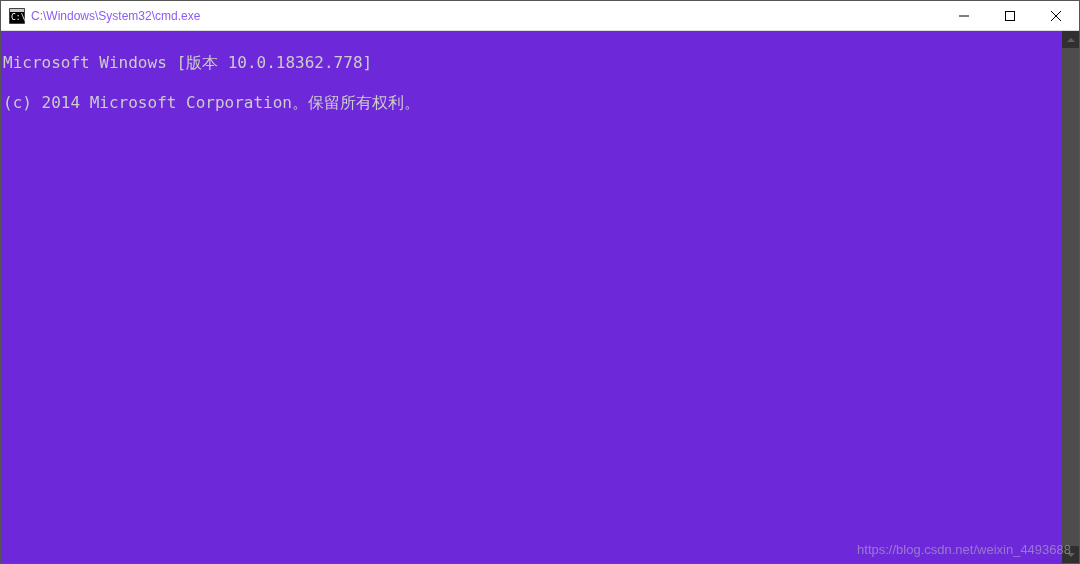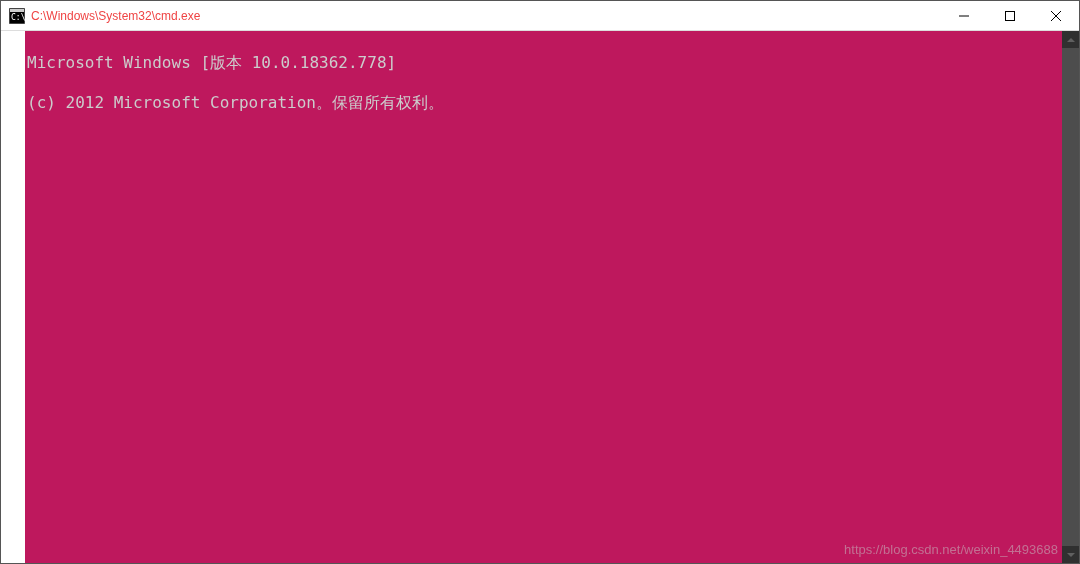--- a/index.html
+++ b/index.html
@@ -39,21 +39,21 @@
       align-items: center;
       justify-content: center;
     }
     .titlebar-icon svg {
       width: 16px;
       height: 16px;
     }
     .titlebar-title {
       flex: 1;
       font-size: 12px;
-      color: #ef4444;
+      color: #8b5cf6;
       white-space: nowrap;
       overflow: hidden;
     }
     .window-controls {
       display: flex;
       height: 100%;
     }
     .win-btn {
       width: 46px;
       height: 100%;
@@ -64,25 +64,24 @@
       border: none;
       cursor: pointer;
       color: #000;
     }
     .win-btn svg {
       width: 10px;
       height: 10px;
     }
     .terminal-body {
       flex: 1;
-      background: #be185d;
+      background: #6d28d9;
       display: flex;
       position: relative;
       overflow: hidden;
-      margin-left: 24px;
     }
     .terminal-content {
       flex: 1;
       padding: 2px 0 0 2px;
       font-family: Consolas, "NSimSun", SimSun, monospace;
       font-size: 16px;
       line-height: 1.25;
       color: #cccccc;
       white-space: pre;
       overflow: hidden;
@@ -121,21 +120,21 @@
     .arrow-up, .arrow-down {
       width: 0; height: 0;
       border-left: 4px solid transparent;
       border-right: 4px solid transparent;
     }
     .arrow-up { border-bottom: 4px solid #606060; }
     .arrow-down { border-top: 4px solid #606060; }
     .watermark {
       position: absolute;
       bottom: 6px;
-      right: 21px;
+      right: 8px;
       font-size: 13px;
       color: rgba(200,200,200,0.5);
       font-family: Arial, sans-serif;
     }
     .cursor {
       display: inline-block;
       width: 8px;
       height: 16px;
       background: transparent;
       vertical-align: text-bottom;
@@ -170,21 +169,21 @@
             <line x1="0" y1="0" x2="10" y2="10" stroke="currentColor" stroke-width="1"></line>
             <line x1="10" y1="0" x2="0" y2="10" stroke="currentColor" stroke-width="1"></line>
           </svg>
       </button>
     </div>
   </div>
 
   <div class="terminal-body">
     <div class="terminal-content">
 <div class="terminal-line">Microsoft Windows [版本 10.0.18362.778]</div>
-<div class="terminal-line">(c) 2012 Microsoft Corporation。保留所有权利。</div>
+<div class="terminal-line">(c) 2014 Microsoft Corporation。保留所有权利。</div>
 <div class="terminal-line"></div>
 <div class="terminal-line"></div>
 <div class="terminal-line"><span class="cursor"></span></div>
     </div>
     <div class="scrollbar">
       <div class="scrollbar-btn top">
           <div class="arrow-up"></div>
         </div>
       <div class="scrollbar-thumb"></div>
       <div class="scrollbar-btn bottom">

